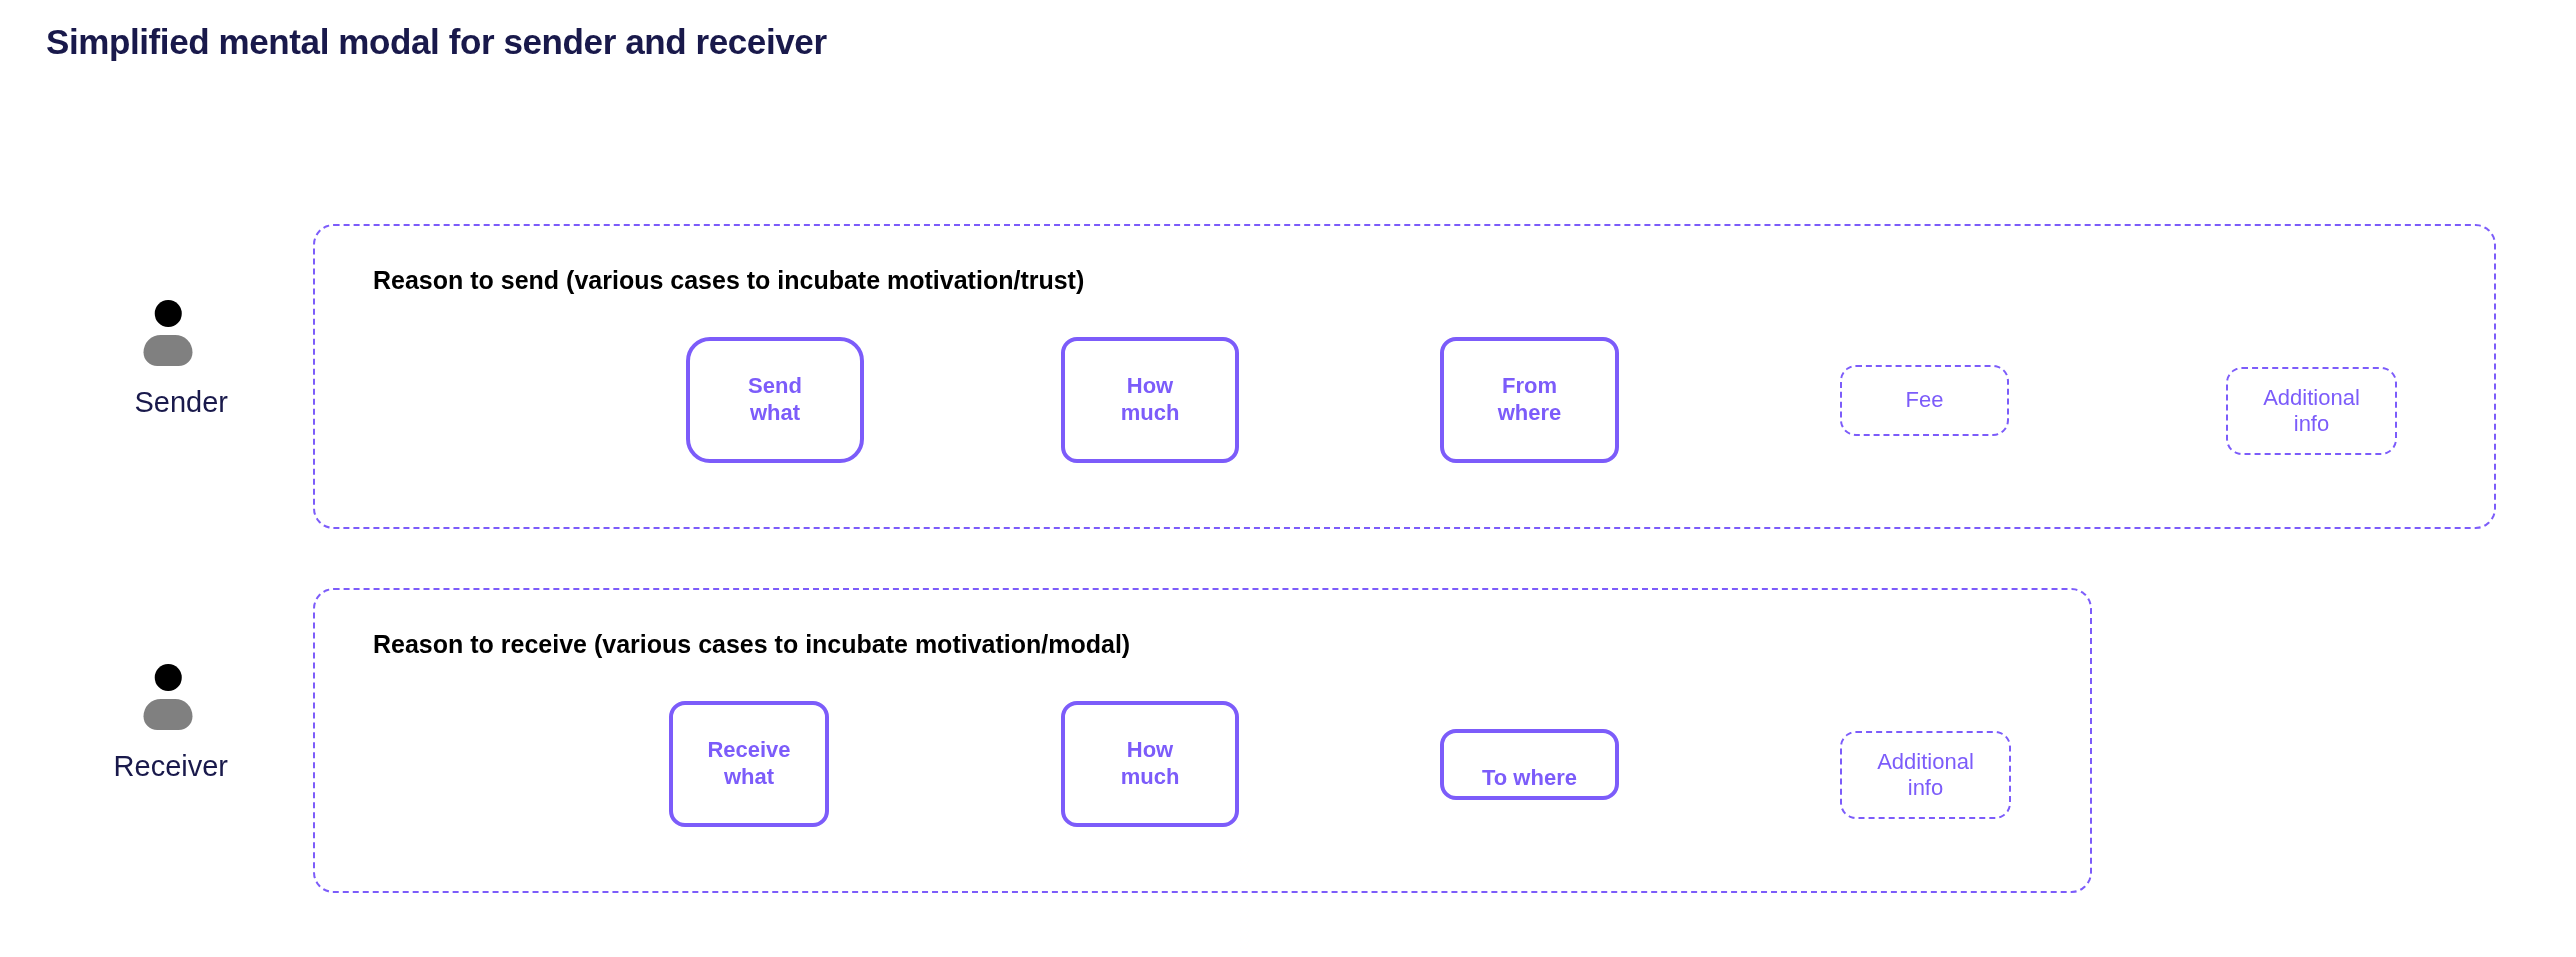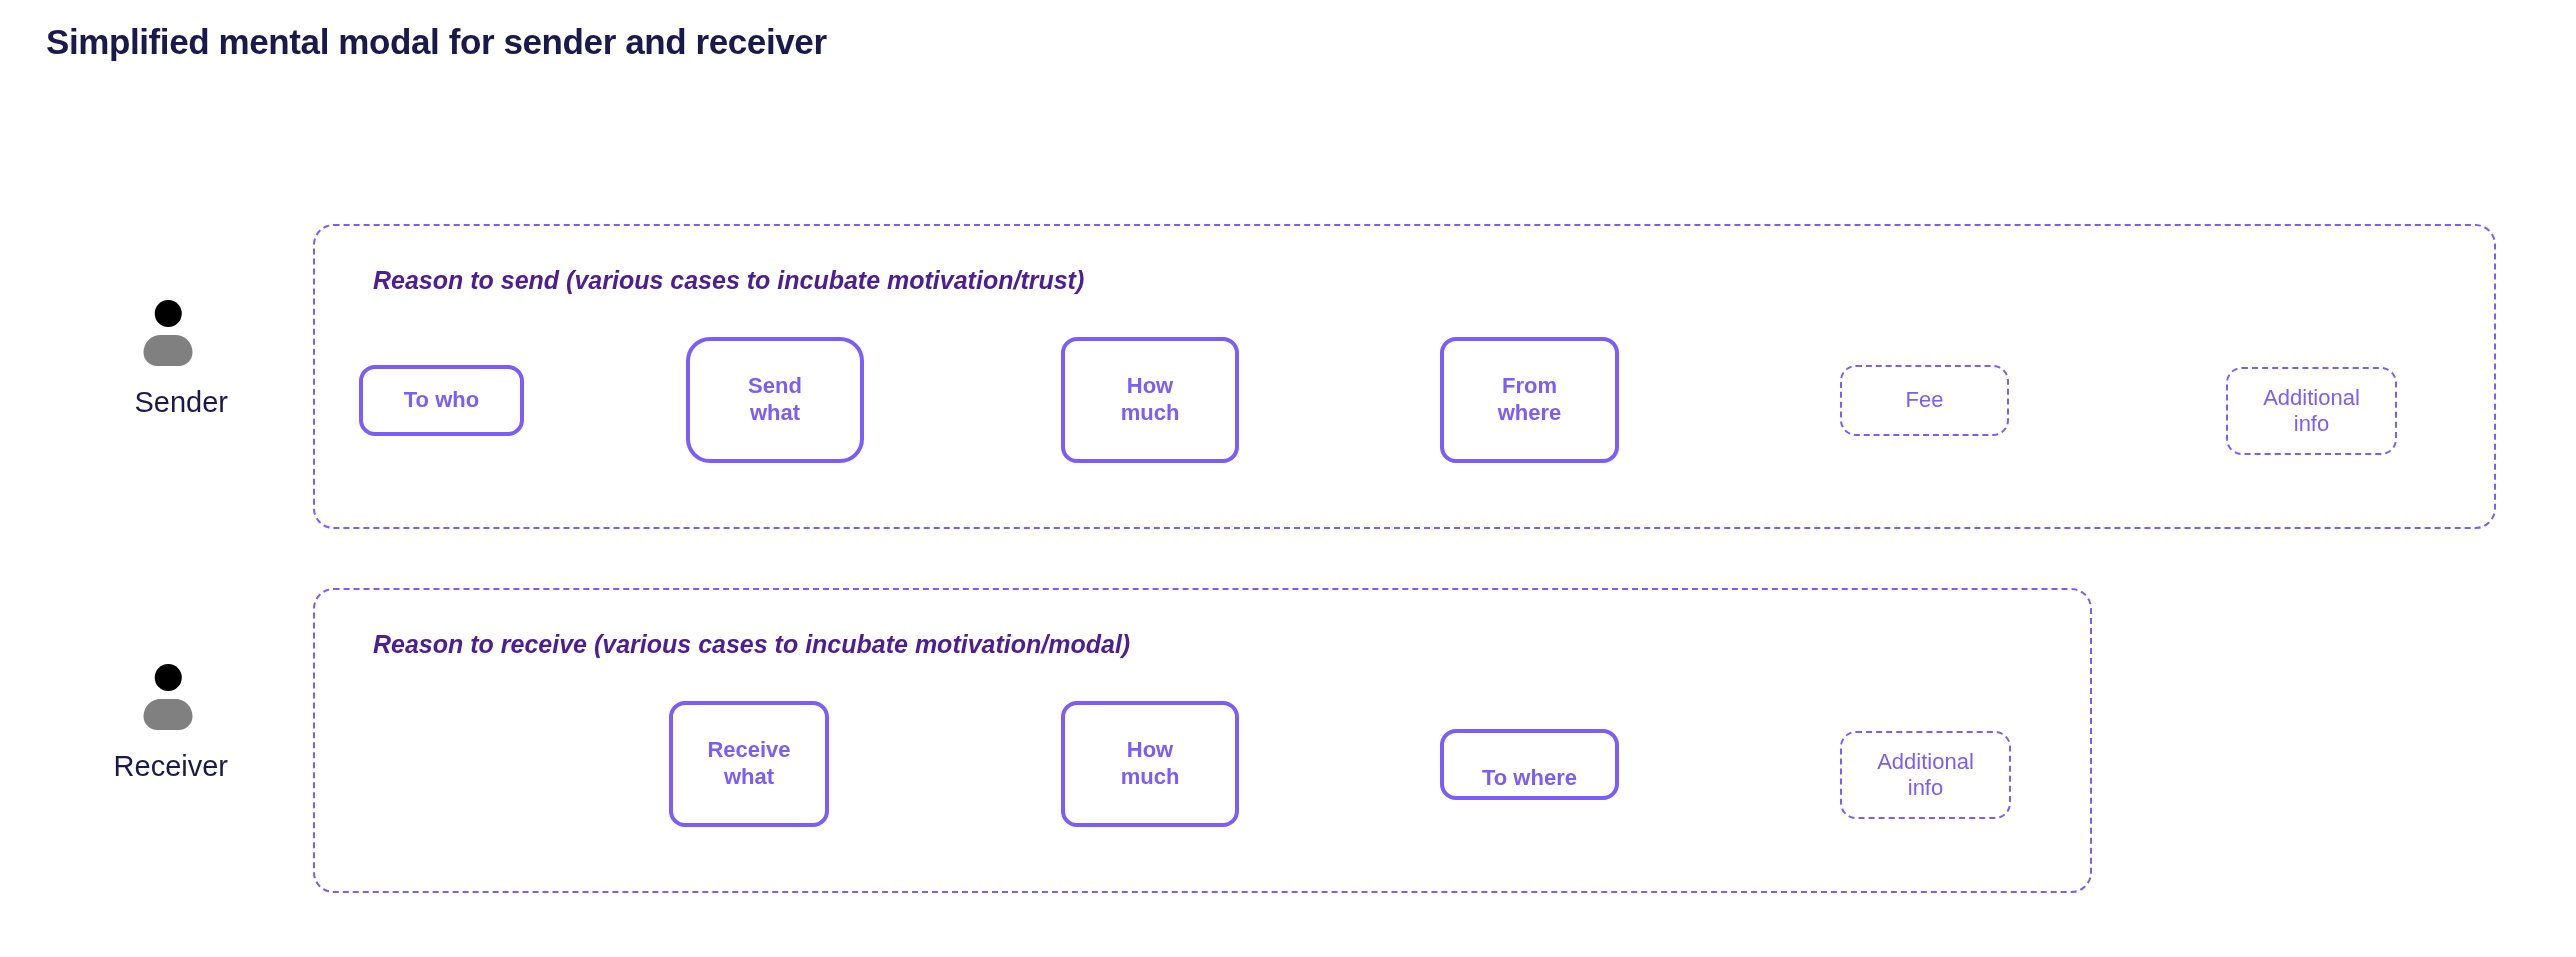--- a/index.html
+++ b/index.html
@@ -90,23 +90,22 @@
   }
   .group-sender   { top: 7.4px;  width: 2183px; height: 305px; }
   .group-receiver { top: 7.4px;  width: 1779px; height: 305px; }
 
   .group-title {
     position: absolute;
     left: 56px;
     top: 38px;
     font-size: 25px;
     font-weight: bold;
-    color: #4c1d95;
+    color: #000000;
     white-space: nowrap;
-    font-style: italic;
   }
 
   
   .cards {
     position: absolute;
     left: 0;
     top: 118px;
     width: 100%;
     height: 147px;
   }
@@ -151,23 +150,20 @@
         <div class="actor">
           <div class="avatar">
             <div class="head"></div>
             <div class="body"></div>
           </div>
           <div class="actor-label">Sender</div>
         </div>
         <div class="group group-sender">
           <div class="group-title">Reason to send (various cases to incubate motivation/trust)</div>
           <div class="cards">
-            <div class="card solid one-line" style="left: 44px; width: 165px;">
-              <span class="card-label">To who</span>
-            </div>
             <div class="card solid two-line" style="left: 371px; width: 178px; border-radius: 24px;">
               <span class="card-label">Send
 what</span>
             </div>
             <div class="card solid two-line" style="left: 746px; width: 178px;">
               <span class="card-label">How
 much</span>
             </div>
             <div class="card dashed one-line" style="left: 1525px; width: 169px;">
               <span class="card-label">Fee</span>

